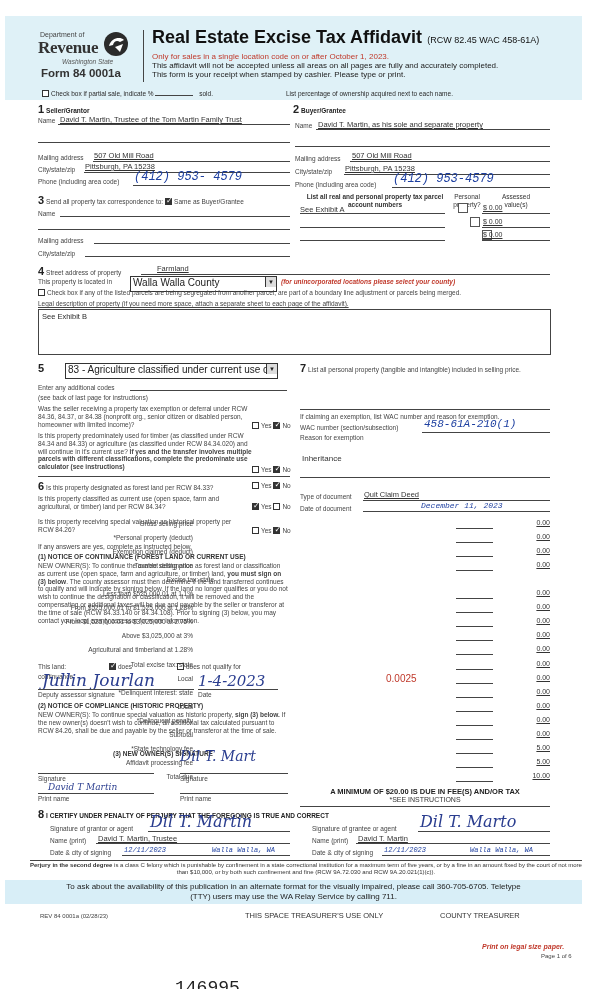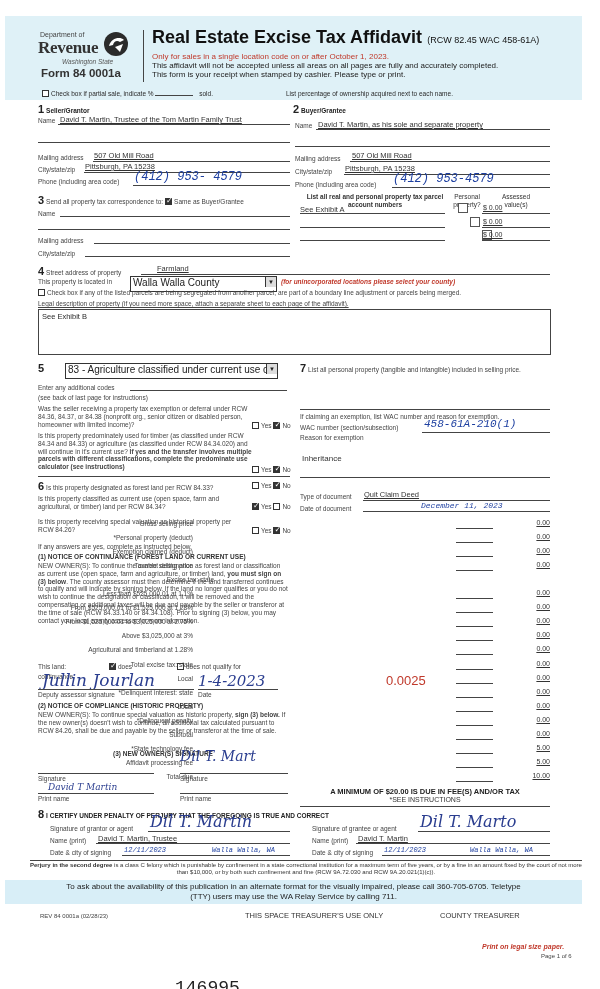--- a/index.html
+++ b/index.html
@@ -231,21 +231,21 @@
     <div class="fee-label" style="top: 745px;">*State technology fee</div>
     <div class="fee-line" style="top: 753px; left: 456px; width: 37px;"></div>
     <div class="fee-val" style="top: 744px;">5.00</div>
     <div class="fee-label" style="top: 759px;">Affidavit processing fee</div>
     <div class="fee-line" style="top: 767px; left: 456px; width: 37px;"></div>
     <div class="fee-val" style="top: 758px;">5.00</div>
     <div class="fee-label" style="top: 773px;">Total due</div>
     <div class="fee-line" style="top: 781px; left: 456px; width: 37px;"></div>
     <div class="fee-val" style="top: 772px;">10.00</div>
   </div>
-<div class="abs" style="left:386px;top:673px;font-size:13px;color:#c0392b;">0.0025</div>
+<div class="abs" style="left:386px;top:673px;font-size:10px;color:#c0392b;">0.0025</div>
 <div class="abs" style="left:320px;top:787px;width:210px;text-align:center;font-size:7.5px;font-weight:bold;color:#222;">A MINIMUM OF $20.00 IS DUE IN FEE(S) AND/OR TAX</div>
 <div class="abs" style="left:320px;top:796px;width:210px;text-align:center;font-size:7px;color:#333;">*SEE INSTRUCTIONS</div>
 <div class="abs line" style="left:300px;top:806px;width:250px;"></div>
 
 <div class="abs" style="left:38px;top:808px;white-space:nowrap;"><span class="secnum">8</span> <span class="lbl" style="font-weight:bold;color:#222;">I CERTIFY UNDER PENALTY OF PERJURY THAT THE FOREGOING IS TRUE AND CORRECT</span></div>
 <div class="abs lbl" style="left:50px;top:825px;">Signature of grantor or agent</div>
 <div class="abs sig" style="left:150px;top:812px;font-size:16px;">Dil T. Martin</div>
 <div class="abs line" style="left:148px;top:831px;width:142px;"></div>
 <div class="abs lbl" style="left:50px;top:837px;">Name (print)</div>
 <div class="abs val" style="left:98px;top:834px;">David T. Martin, Trustee</div>

